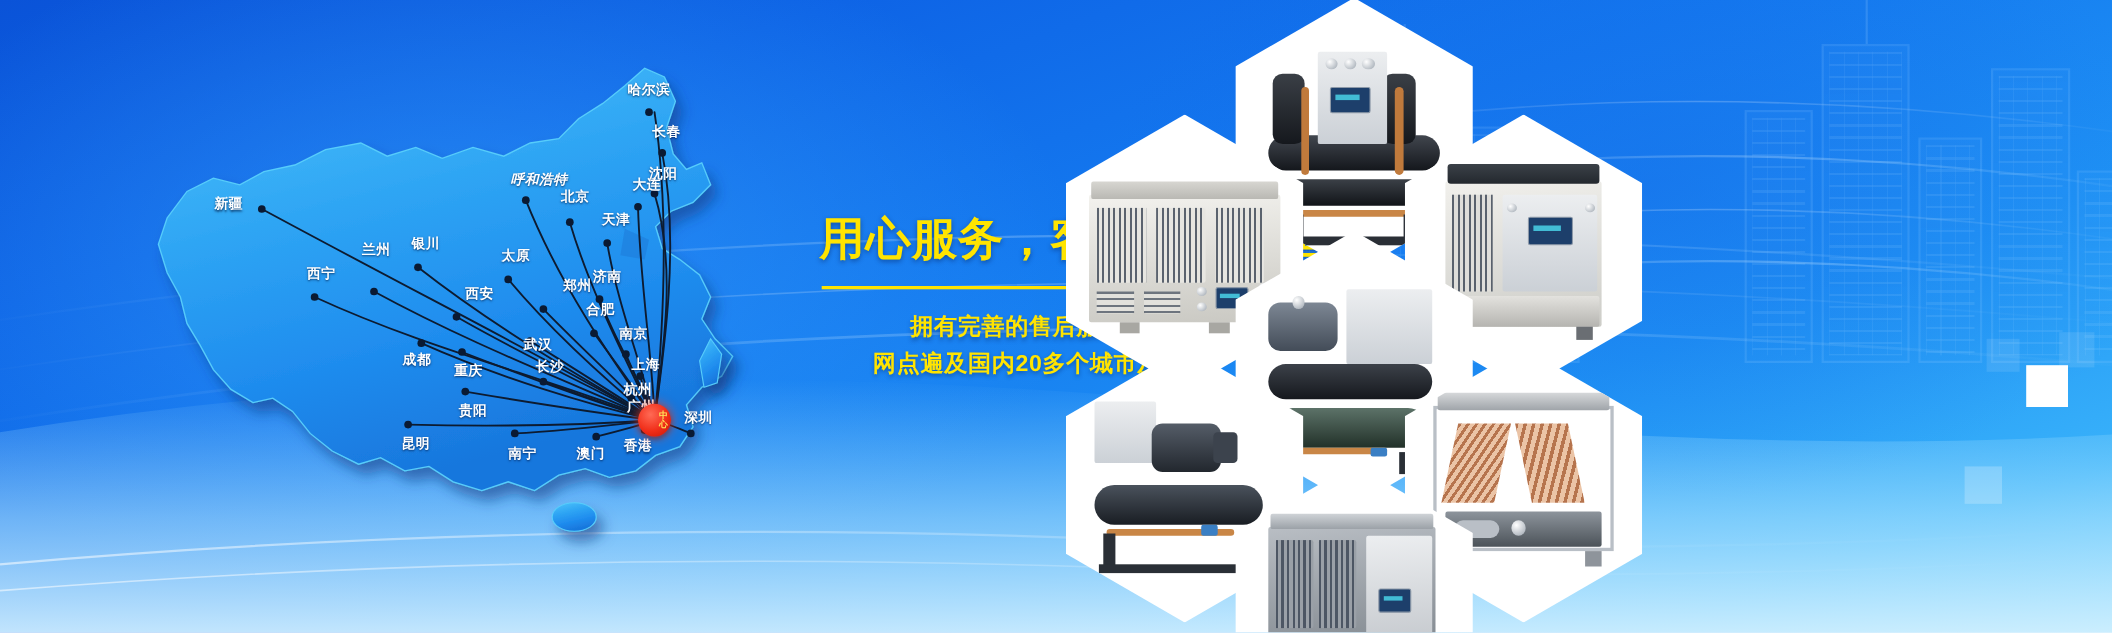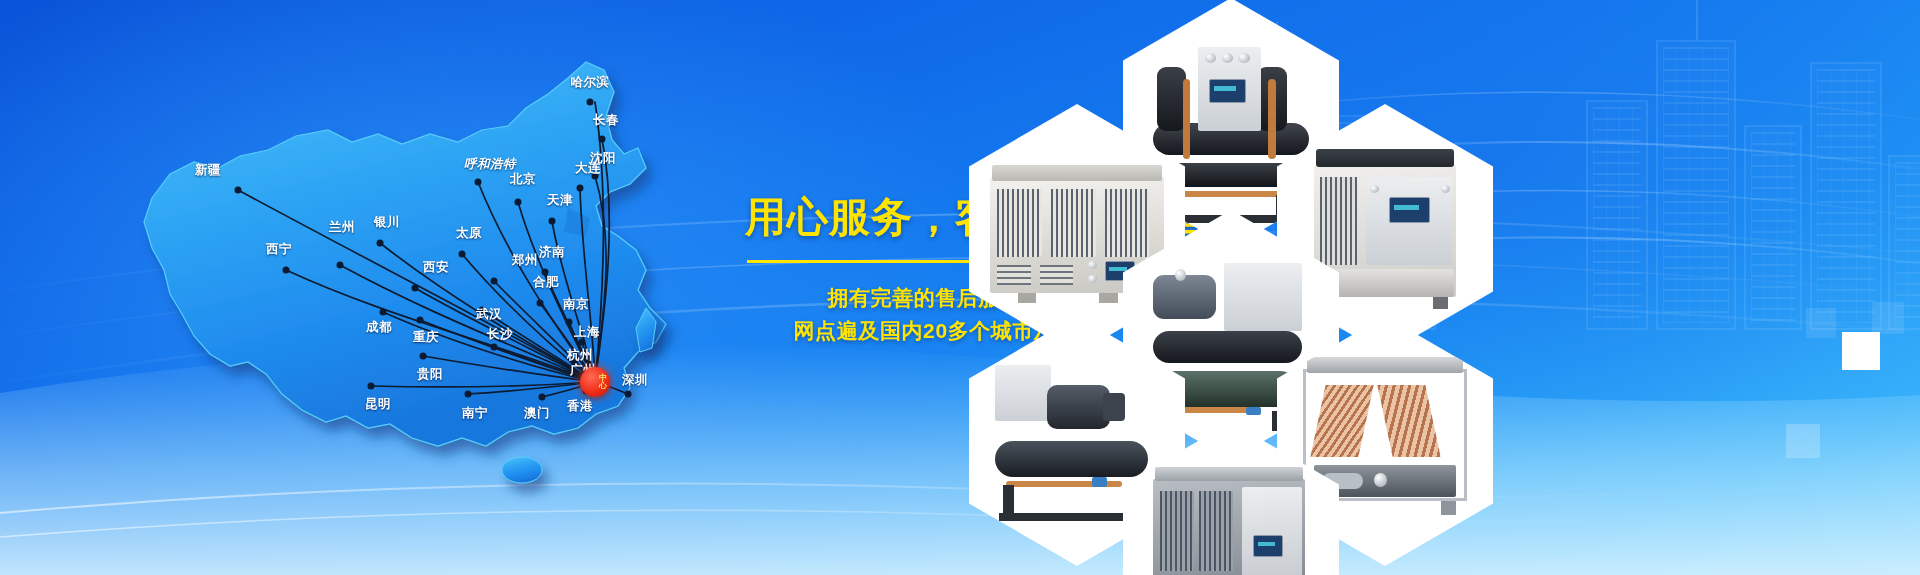--- a/index.html
+++ b/index.html
@@ -263,21 +263,21 @@
         <path d="M281 364 C 360 366, 446 364, 505 360"></path>
         <path d="M378 372 C 420 370, 470 364, 505 360"></path>
         <path d="M452 375 C 472 370, 494 364, 505 360"></path>
         <path d="M496 369 C 500 366, 503 363, 505 360"></path>
         <path d="M538 372 C 528 368, 514 362, 505 360"></path>
       </g>
     </svg>
 
     <div id="cities">
         <div class="city-dot" style="left: 148px; top: 168px;"></div>
-        <div class="city-label" style="left: 118px; top: 148px;">新疆</div>
+        <div class="city-label" style="left: 118px; top: 164px;">新疆</div>
         <div class="city-dot" style="left: 500px; top: 80px;"></div>
         <div class="city-label" style="left: 500px; top: 60px;">哈尔滨</div>
         <div class="city-dot" style="left: 512px; top: 117px;"></div>
         <div class="city-label" style="left: 516px; top: 98px;">长春</div>
         <div class="city-dot" style="left: 505px; top: 154px;"></div>
         <div class="city-label" style="left: 513px; top: 136px;">沈阳</div>
         <div class="city-dot" style="left: 388px; top: 160px;"></div>
         <div class="city-label" style="left: 400px; top: 142px; font-style: italic;">呼和浩特</div>
         <div class="city-dot" style="left: 428px; top: 180px;"></div>
         <div class="city-label" style="left: 433px; top: 157px;">北京</div>
@@ -285,21 +285,21 @@
         <div class="city-label" style="left: 498px; top: 146px;">大连</div>
         <div class="city-dot" style="left: 462px; top: 199px;"></div>
         <div class="city-label" style="left: 470px; top: 178px;">天津</div>
         <div class="city-dot" style="left: 290px; top: 221px;"></div>
         <div class="city-label" style="left: 297px; top: 200px;">银川</div>
         <div class="city-dot" style="left: 372px; top: 232px;"></div>
         <div class="city-label" style="left: 379px; top: 211px;">太原</div>
         <div class="city-dot" style="left: 250px; top: 243px;"></div>
         <div class="city-label" style="left: 252px; top: 205px;">兰州</div>
         <div class="city-dot" style="left: 196px; top: 248px;"></div>
-        <div class="city-label" style="left: 189px; top: 227px;">西宁</div>
+        <div class="city-label" style="left: 202px; top: 227px;">西宁</div>
         <div class="city-dot" style="left: 325px; top: 266px;"></div>
         <div class="city-label" style="left: 346px; top: 245px;">西安</div>
         <div class="city-dot" style="left: 404px; top: 259px;"></div>
         <div class="city-label" style="left: 435px; top: 238px;">郑州</div>
         <div class="city-dot" style="left: 455px; top: 250px;"></div>
         <div class="city-label" style="left: 462px; top: 230px;">济南</div>
         <div class="city-dot" style="left: 450px; top: 281px;"></div>
         <div class="city-label" style="left: 456px; top: 260px;">合肥</div>
         <div class="city-dot" style="left: 479px; top: 300px;"></div>
         <div class="city-label" style="left: 486px; top: 282px;">南京</div>

